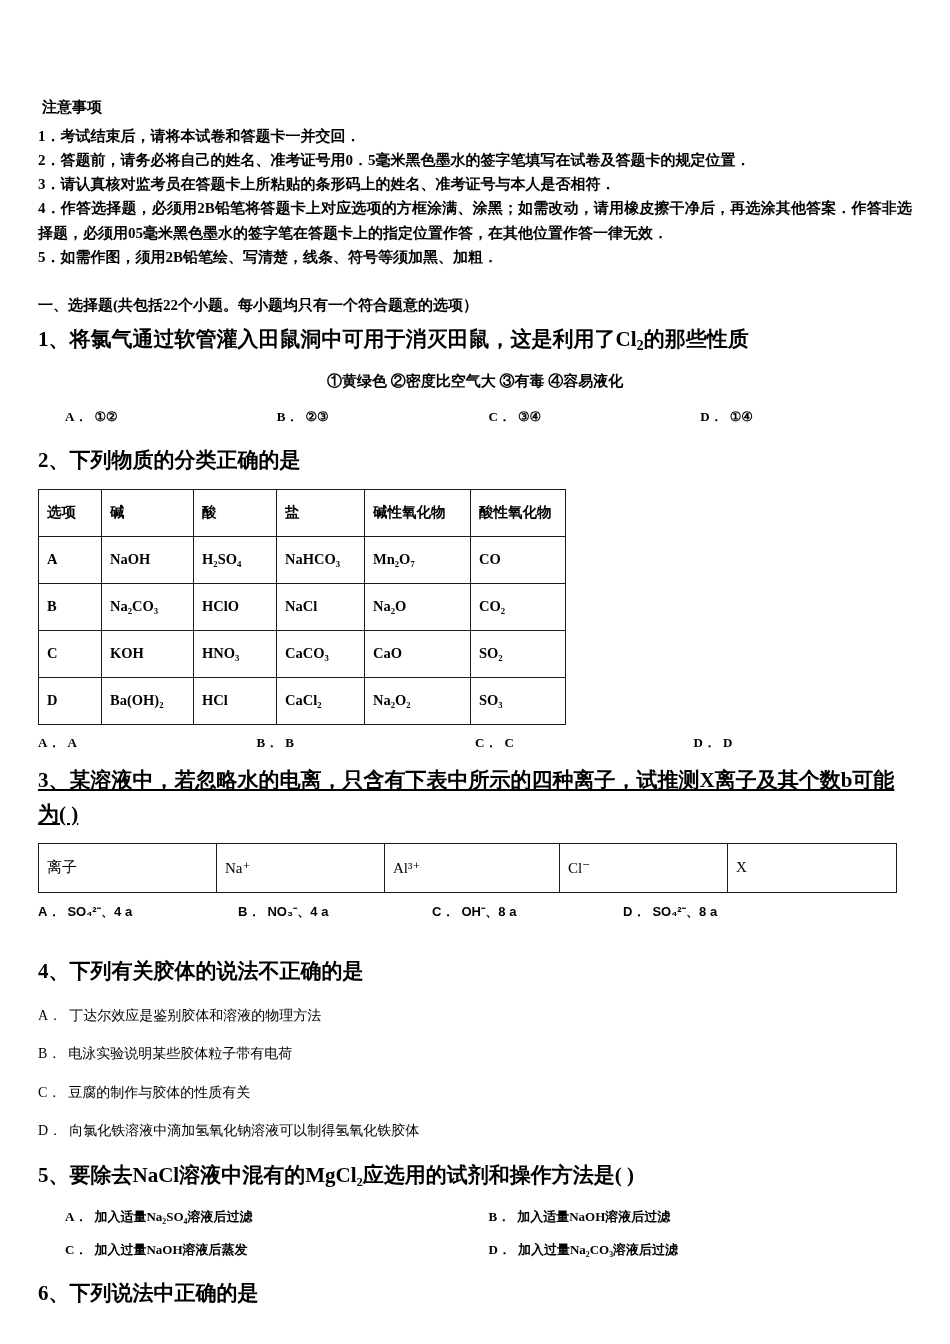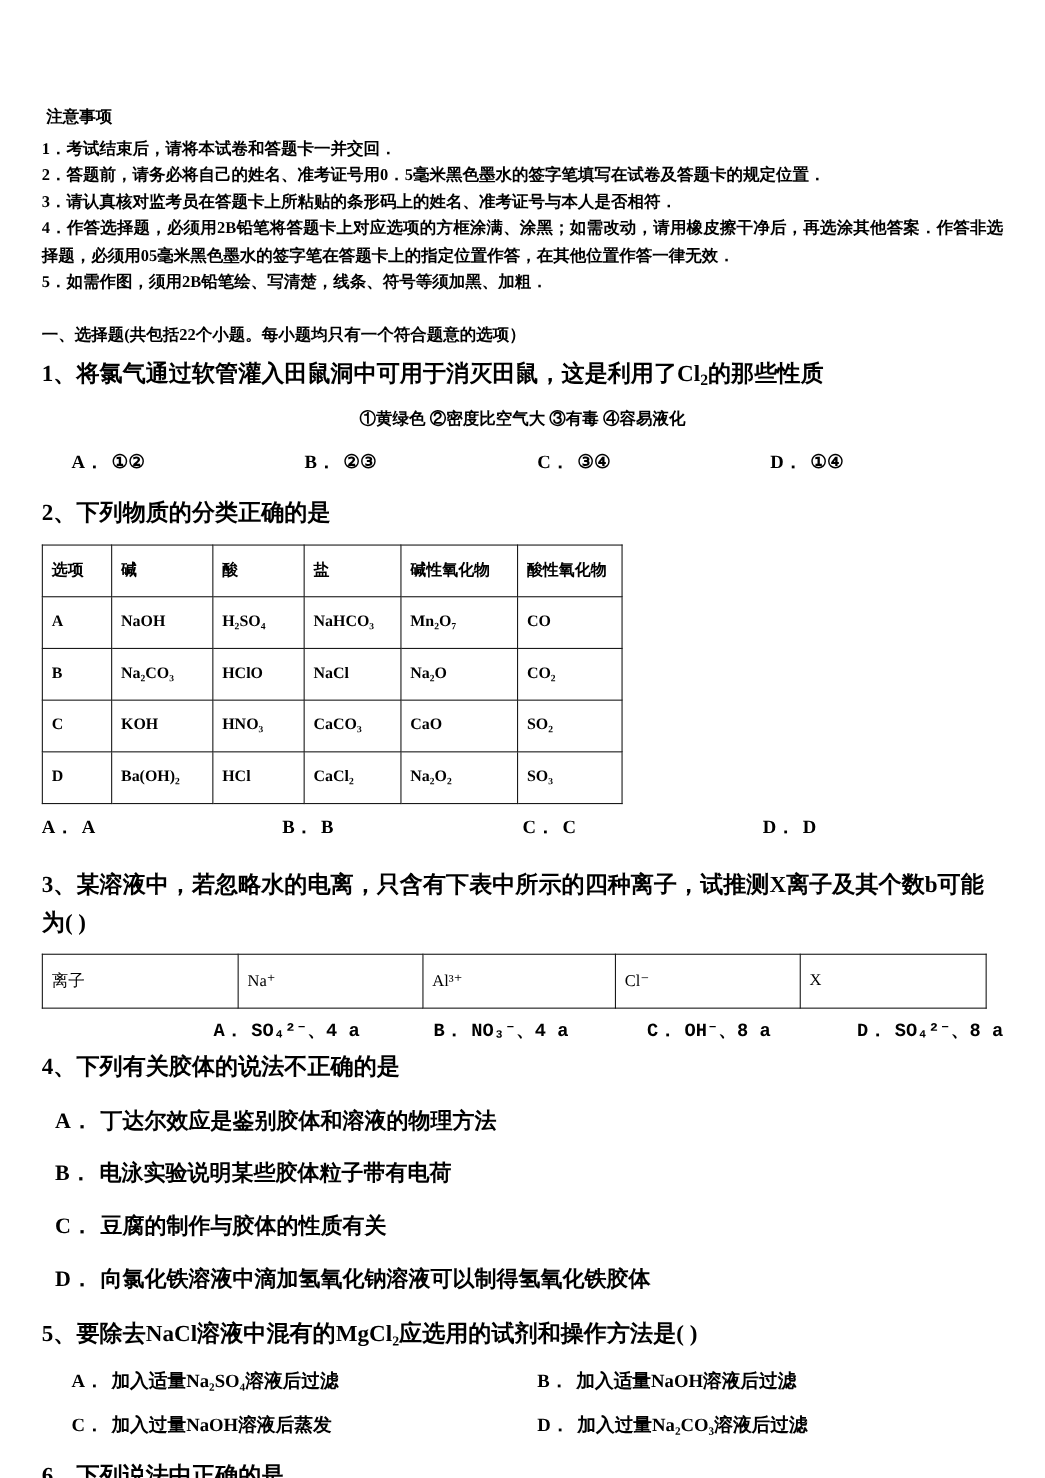--- a/index.html
+++ b/index.html
@@ -64,40 +64,40 @@
   }
   .q-sub {
     font-size: 15px;
     font-weight: bold;
     line-height: 1.6;
     margin: 12px 0 0 0;
     text-align: center;
   }
   .opt-row {
     display: flex;
-    font-size: 17px;
+    font-size: 13px;
     font-weight: bold;
     margin-top: 14px;
     line-height: 1.5;
   }
   .opt-row.pad { padding-left: 27px; }
   .opt-row .opt {
     flex: 0 0 auto;
   }
   .opt-row .opt-label { margin-right: 7px; }
 
   
   .w4 { width: 25%; }
   .w2 { width: 50%; }
 
   .opt-block {
-    font-size: 20px;
-    font-weight: bold;
-    line-height: 1.6;
-    margin: 16px 0 0 12px;
+    font-size: 14px;
+    font-weight: normal;
+    line-height: 1.6;
+    margin: 16px 0 0 0;
   }
   .opt-block .opt-label { margin-right: 7px; }
 
   
   table.exam-table {
     border-collapse: collapse;
     font-size: 14.5px;
     font-weight: bold;
     table-layout: fixed;
   }
@@ -130,21 +130,21 @@
   }
   #ion-table td { height: 48px; font-weight: normal; font-size: 15px; }
   #ion-table col.i1 { width: 178px; }
   #ion-table col.i2 { width: 168px; }
   #ion-table col.i3 { width: 175px; }
   #ion-table col.i4 { width: 168px; }
   #ion-table col.i5 { width: 169px; }
 
   sub { font-size: 0.68em; vertical-align: -0.25em; line-height: 0; }
 
-  .ans-inline { font-family: Liberation Mono, monospace; justify-content: flex-end; }
+  .ans-inline { font-family: Liberation Sans, sans-serif; }
 </style>
 </head>
 <body>
 
 <div class="page">
 
 
   <div class="notice-section">
     <p class="notice-head">注意事项</p>
     <p class="notice-line">1．考试结束后，请将本试卷和答题卡一并交回．</p>
@@ -227,21 +227,21 @@
 
     <div class="opt-row" style="margin-top:8px;">
       <div class="opt w4"><span class="opt-label">A．</span><span>A</span></div>
       <div class="opt w4"><span class="opt-label">B．</span><span>B</span></div>
       <div class="opt w4"><span class="opt-label">C．</span><span>C</span></div>
       <div class="opt w4"><span class="opt-label">D．</span><span>D</span></div>
     </div>
   </div>
 
   <div>
-    <p class="q-stem" style="margin-top:24px;">3、某溶液中，若忽略水的电离，只含有下表中所示的四种离子，试推测X离子及其个数b可能为(      )</p>
+    <p class="q-stem" style="margin-top:12px;text-decoration:underline;">3、某溶液中，若忽略水的电离，只含有下表中所示的四种离子，试推测X离子及其个数b可能为(      )</p>
 
     <table class="exam-table" id="ion-table">
       <colgroup>
           <col class="i1">
           <col class="i2">
           <col class="i3">
           <col class="i4">
           <col class="i5">
         </colgroup>
       <tbody>
@@ -257,21 +257,21 @@
 
     <div class="opt-row ans-inline" style="margin-top:9px;">
       <div class="opt" style="width:200px;"><span class="opt-label">A．</span><span>SO₄²⁻、4 a</span></div>
       <div class="opt" style="width:194px;"><span class="opt-label">B．</span><span>NO₃⁻、4 a</span></div>
       <div class="opt" style="width:191px;"><span class="opt-label">C．</span><span>OH⁻、8 a</span></div>
       <div class="opt"><span class="opt-label">D．</span><span>SO₄²⁻、8 a</span></div>
     </div>
   </div>
 
   <div>
-    <p class="q-stem" style="margin-top:2px;">4、下列有关胶体的说法不正确的是</p>
+    <p class="q-stem" style="margin-top:34px;">4、下列有关胶体的说法不正确的是</p>
     <p class="opt-block"><span class="opt-label">A．</span><span>丁达尔效应是鉴别胶体和溶液的物理方法</span></p>
     <p class="opt-block"><span class="opt-label">B．</span><span>电泳实验说明某些胶体粒子带有电荷</span></p>
     <p class="opt-block"><span class="opt-label">C．</span><span>豆腐的制作与胶体的性质有关</span></p>
     <p class="opt-block"><span class="opt-label">D．</span><span>向氯化铁溶液中滴加氢氧化钠溶液可以制得氢氧化铁胶体</span></p>
   </div>
 
   <div>
     <p class="q-stem" style="margin-top:17px;">5、要除去NaCl溶液中混有的MgCl₂应选用的试剂和操作方法是(      )</p>
     <div class="opt-row pad">
       <div class="opt w2"><span class="opt-label">A．</span><span>加入适量Na₂SO₄溶液后过滤</span></div>

